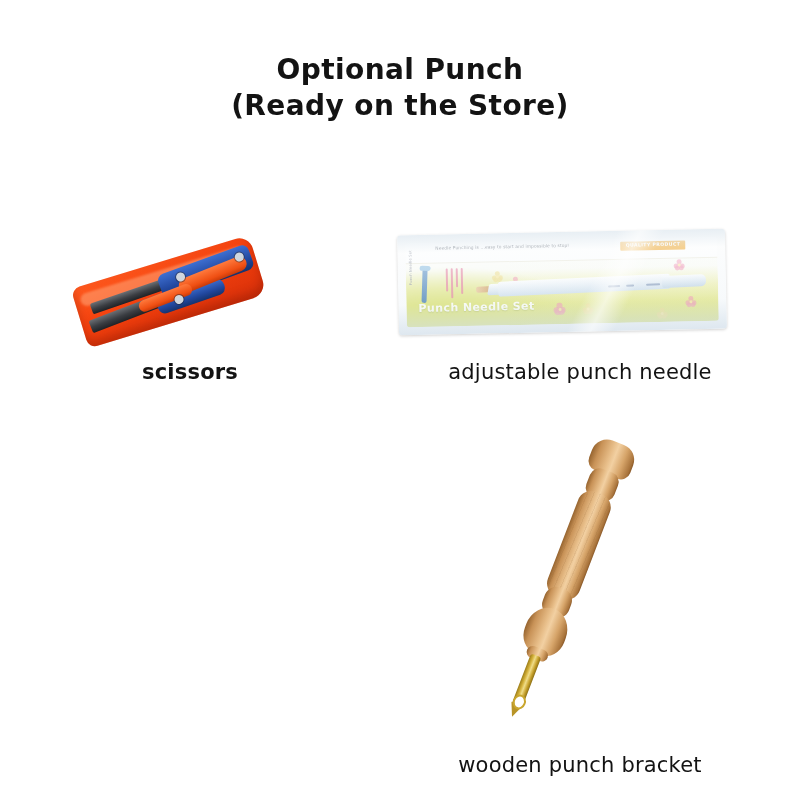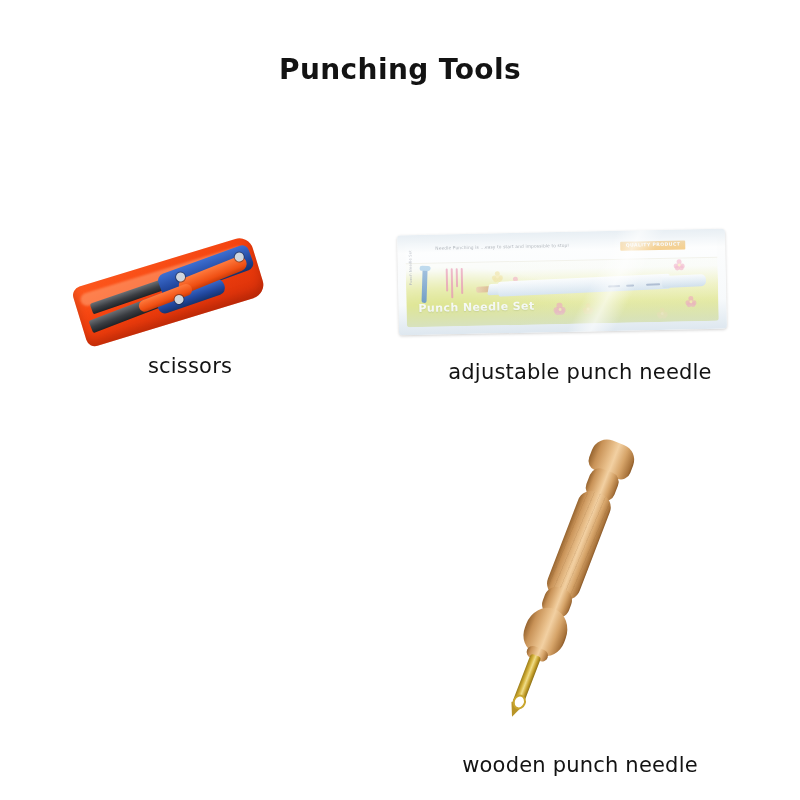--- a/index.html
+++ b/index.html
@@ -59,21 +59,21 @@
     color: #131313;
     font-family: "DejaVu Sans", "Liberation Sans", sans-serif;
   }
 
   
   #cell-scissors      { left: 20px;  top: 20px;  width: 340px; height: 200px; }
   #cell-apn           { left: 380px; top: 20px;  width: 400px; height: 200px; text-decoration: underline; }
   #cell-bracket       { left: 20px;  top: 230px; width: 340px; height: 385px; }
   #cell-wpn           { left: 380px; top: 230px; width: 400px; height: 385px; }
 
-  #cell-scissors .caption { top: 154px; }
+  #cell-scissors .caption { top: 160px; font-weight: bold; }
   #cell-apn .caption      { top: 160px; }
   #cell-bracket .caption  { top: 343px; }
   #cell-wpn .caption      { top: 343px; }
 
   .art { position: absolute; }
 
   
   #scissors-art {
     left: 56px; top: 38px; width: 200px; height: 110px;
   }
@@ -423,21 +423,22 @@
         rgba(130,85,40,.10) 0px, rgba(130,85,40,.10) 1px,
         rgba(255,255,255,0) 1px, rgba(255,255,255,0) 6px);
     border-radius: 16px;
     pointer-events: none;
   }
 </style>
 </head>
 <body>
 
 <div class="title-block">
-  <span class="title-line">Punching Tools</span>
+  <span class="title-line">Optional Punch</span>
+  <span class="title-line">(Ready on the Store)</span>
 </div>
 
 <div class="items">
 
   <div class="cell" id="cell-scissors">
     <div class="cell-figure">
       <div class="art" id="scissors-art">
         <div class="sc-wrap">
           <div class="sc-sleeve">
             <div class="sc-sleeve-hi"></div>
@@ -566,16 +567,16 @@
           </div>
           <div class="wpn-seg wpn-waist"></div>
           <div class="wpn-seg wpn-bulb"></div>
           <div class="wpn-seg wpn-collar"></div>
           <div class="wpn-needle"></div>
           <div class="wpn-point"></div>
           <div class="wpn-eye"></div>
         </div>
       </div>
     </div>
-    <div class="caption">wooden punch needle</div>
+    <div class="caption">wooden punch bracket</div>
   </div>
 
 </div>
 
 </body></html>

